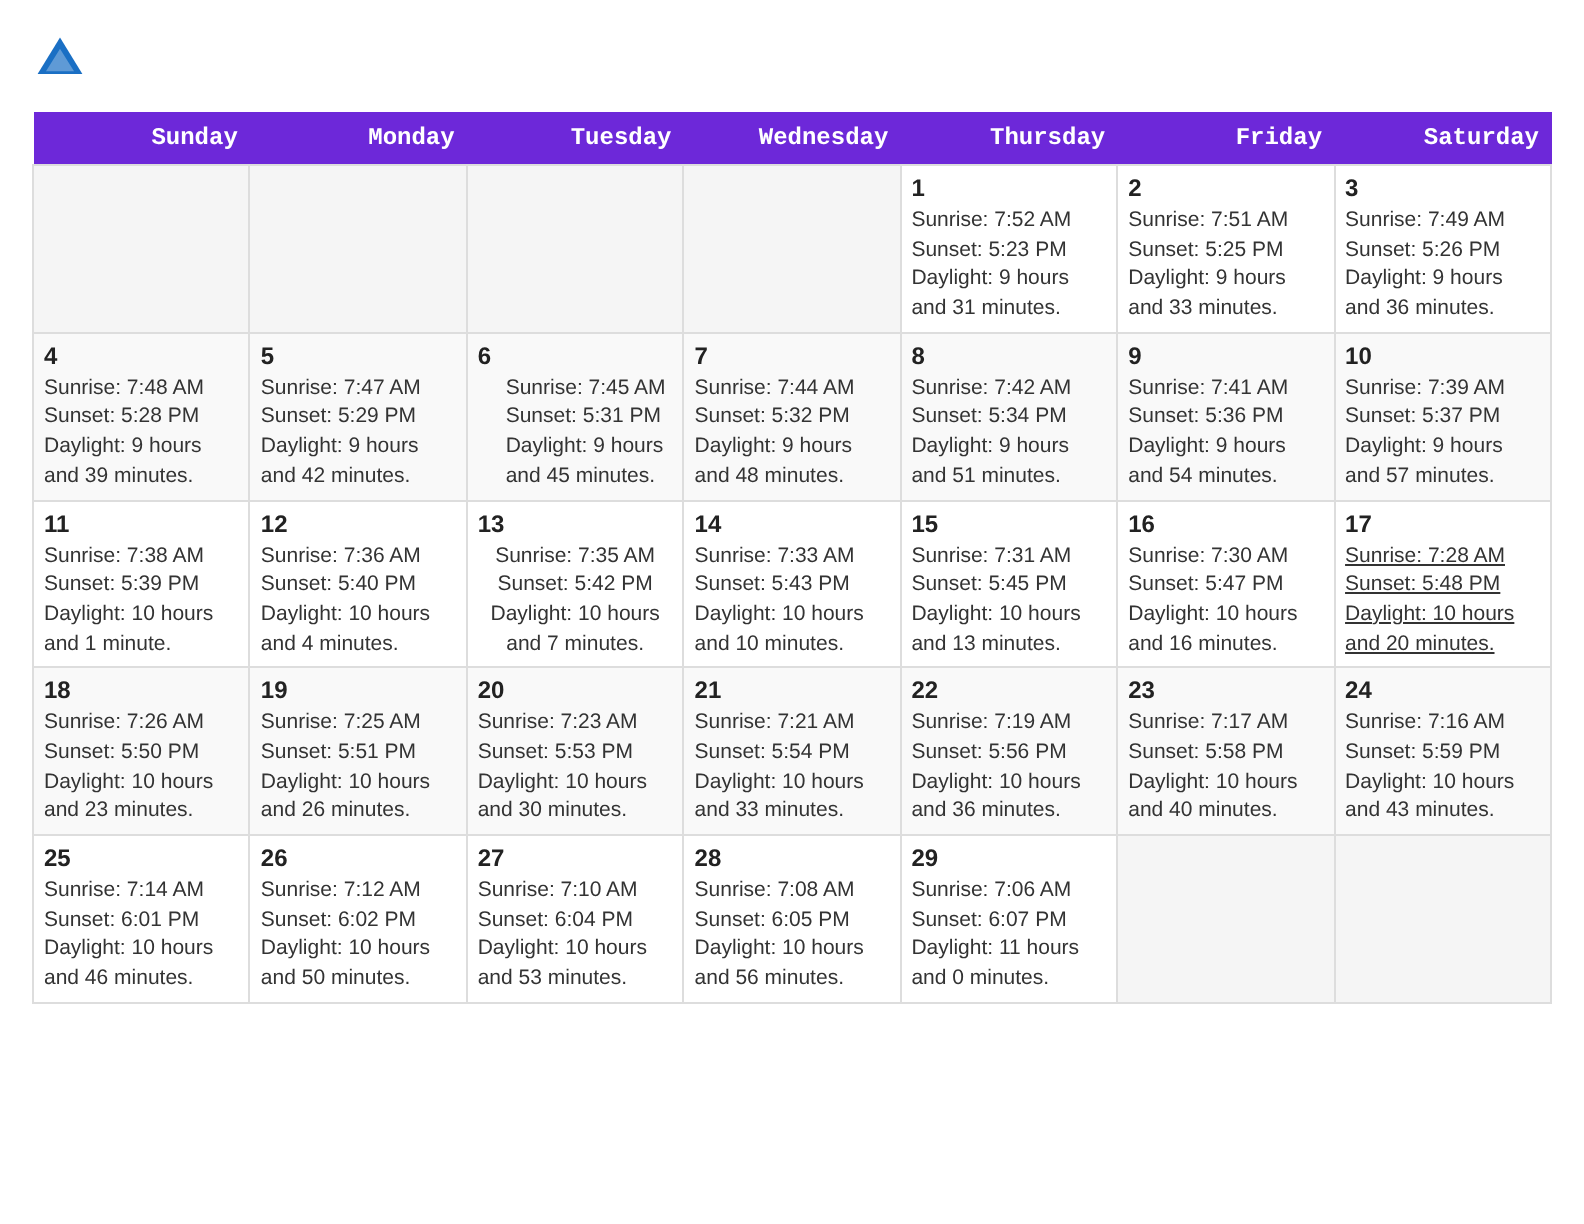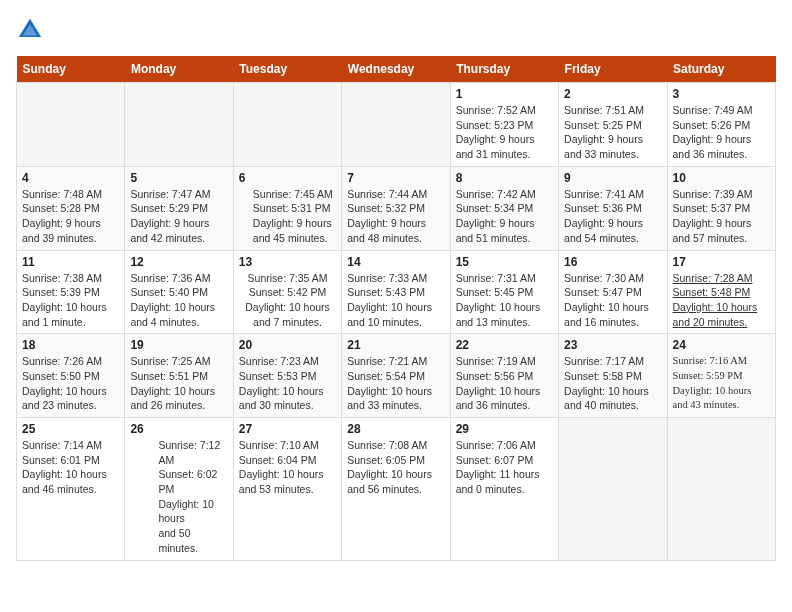--- a/index.html
+++ b/index.html
@@ -43,26 +43,27 @@
     .subtitle {
       font-size: 15px;
       color: #555;
     }
     table {
       width: 100%;
       border-collapse: collapse;
       font-size: 11px;
     }
     thead tr th {
-      background-color: #c2410c;
+      background-color: #6d28d9;
       color: #fff;
-      text-align: left;
+      text-align: right;
       padding: 6px 6px;
       font-size: 12px;
       font-weight: bold;
+      font-family: Liberation Mono, monospace;
     }
     tbody tr td {
       border: 1px solid #ddd;
       vertical-align: top;
       padding: 4px 5px;
       width: calc(100% / 7);
       height: 80px;
       background: #fff;
     }
     tbody tr:nth-child(even) td {
@@ -283,37 +284,37 @@
         </td>
         <td>
           <div class="day-num">23</div>
           <div class="day-info" style="white-space: pre-line;">Sunrise: 7:17 AM
 Sunset: 5:58 PM
 Daylight: 10 hours
 and 40 minutes.</div>
         </td>
         <td>
           <div class="day-num">24</div>
-          <div class="day-info" style="white-space: pre-line; font-family: Liberation Serif, serif;">Sunrise: 7:16 AM
+          <div class="day-info" style="white-space: pre-line;">Sunrise: 7:16 AM
 Sunset: 5:59 PM
 Daylight: 10 hours
 and 43 minutes.</div>
         </td>
       </tr>
       <tr>
         <td>
           <div class="day-num">25</div>
           <div class="day-info" style="white-space: pre-line;">Sunrise: 7:14 AM
 Sunset: 6:01 PM
 Daylight: 10 hours
 and 46 minutes.</div>
         </td>
         <td>
           <div class="day-num">26</div>
-          <div class="day-info" style="white-space: pre-line; margin-left: 28px;">Sunrise: 7:12 AM
+          <div class="day-info" style="white-space: pre-line;">Sunrise: 7:12 AM
 Sunset: 6:02 PM
 Daylight: 10 hours
 and 50 minutes.</div>
         </td>
         <td>
           <div class="day-num">27</div>
           <div class="day-info" style="white-space: pre-line;">Sunrise: 7:10 AM
 Sunset: 6:04 PM
 Daylight: 10 hours
 and 53 minutes.</div>

